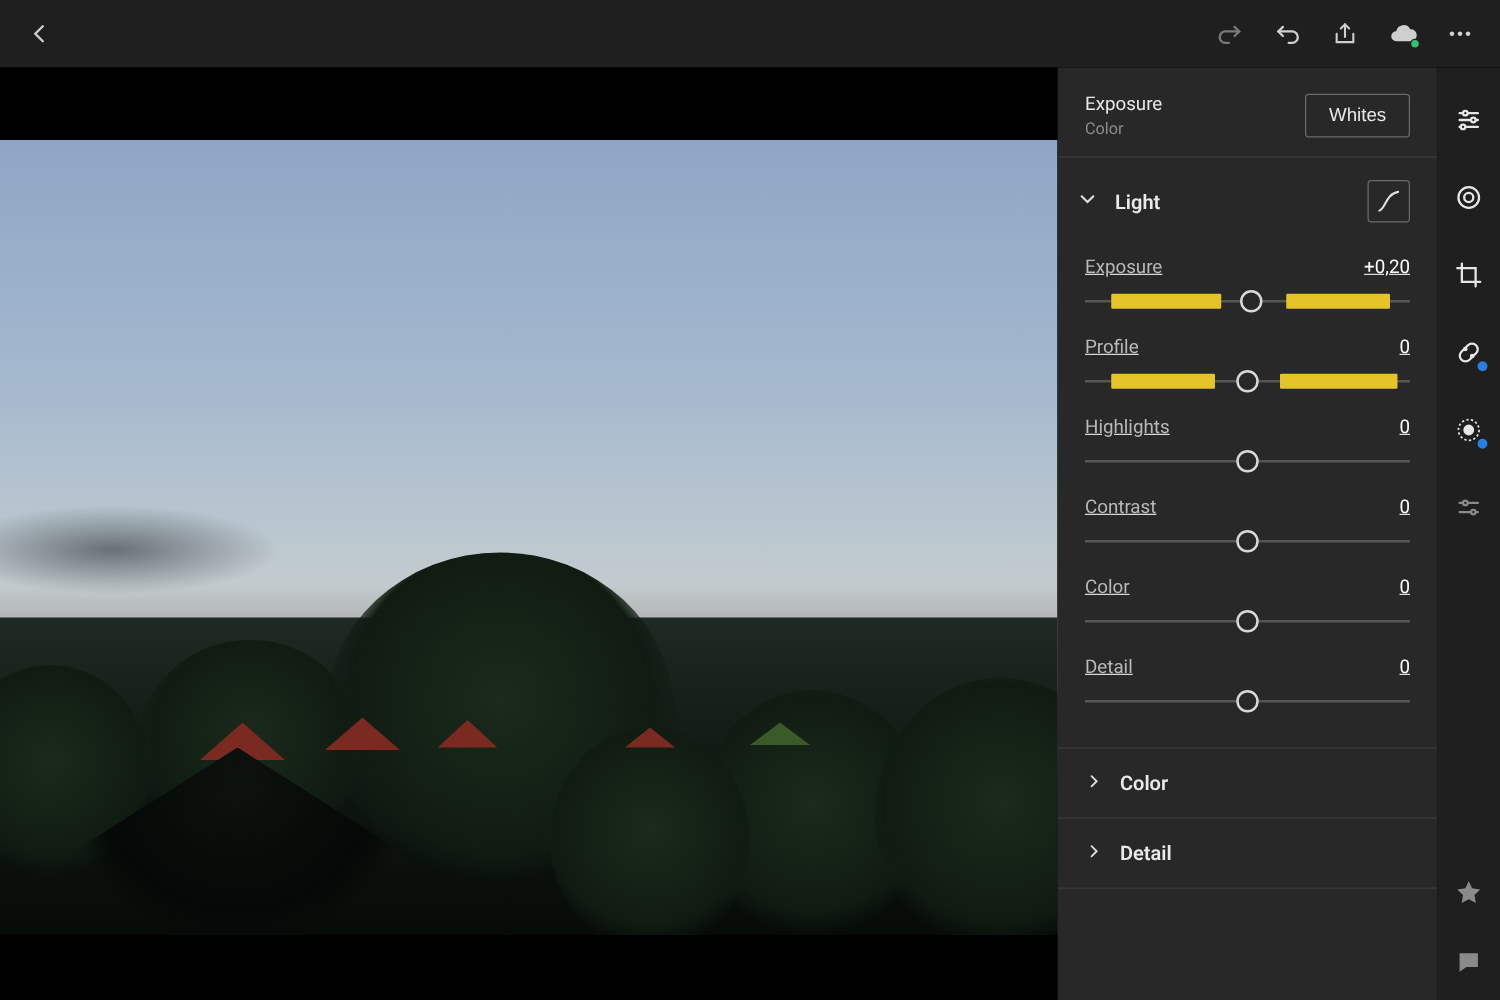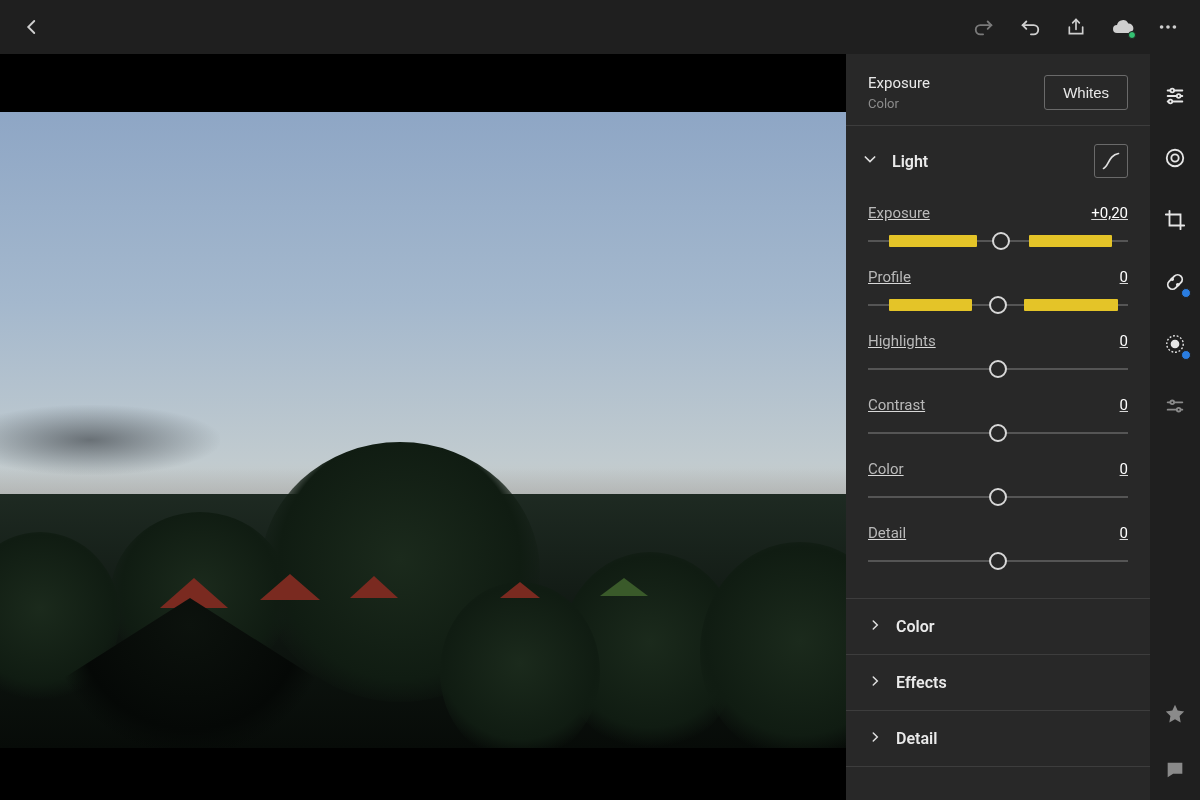--- a/index.html
+++ b/index.html
@@ -220,26 +220,20 @@
             </div>
         </div>
       </div>
 
       <div class="collapse-row">
         <span class="chev"><svg width="14" height="14" viewBox="0 0 24 24" fill="none" stroke="#e0e0e0" stroke-width="2.5" stroke-linecap="round">
               <polyline points="9 5 16 12 9 19"></polyline>
             </svg></span>
         <span class="title">Color</span>
       </div>
-      <div class="collapse-row">
-        <span class="chev"><svg width="14" height="14" viewBox="0 0 24 24" fill="none" stroke="#e0e0e0" stroke-width="2.5" stroke-linecap="round">
-              <polyline points="9 5 16 12 9 19"></polyline>
-            </svg></span>
-        <span class="title">Effects</span>
-      </div>
       <div class="collapse-row" style="border-bottom:1px solid #3d3d3d">
         <span class="chev"><svg width="14" height="14" viewBox="0 0 24 24" fill="none" stroke="#e0e0e0" stroke-width="2.5" stroke-linecap="round">
               <polyline points="9 5 16 12 9 19"></polyline>
             </svg></span>
         <span class="title">Detail</span>
       </div>
     </div>
 
     <div class="tools">
       <div class="tool">

